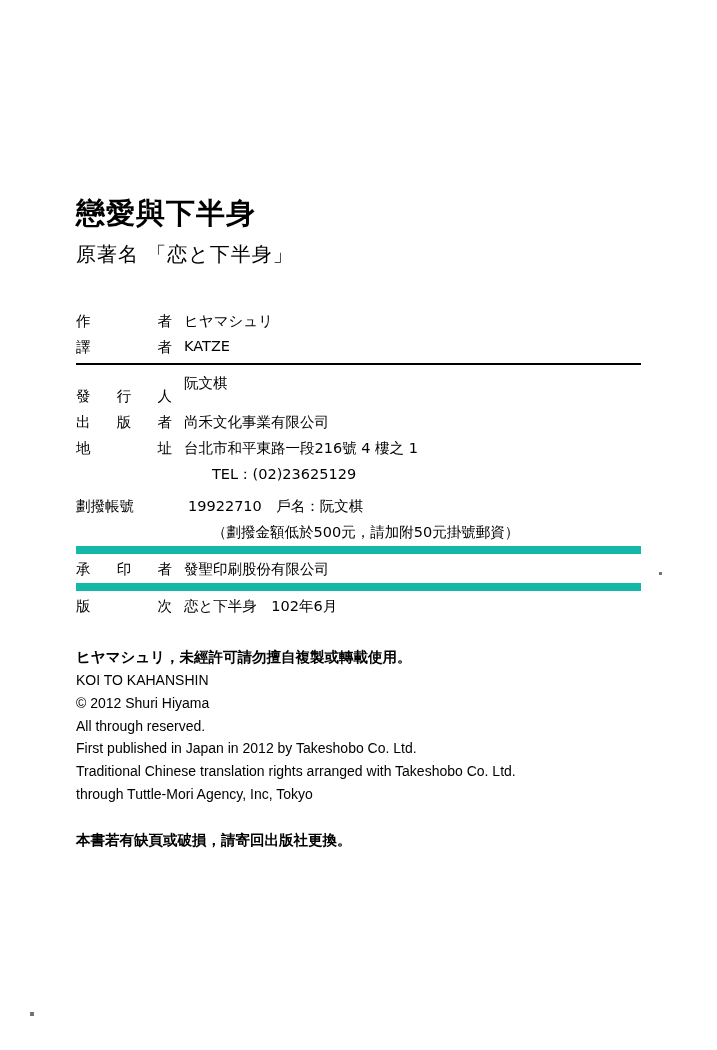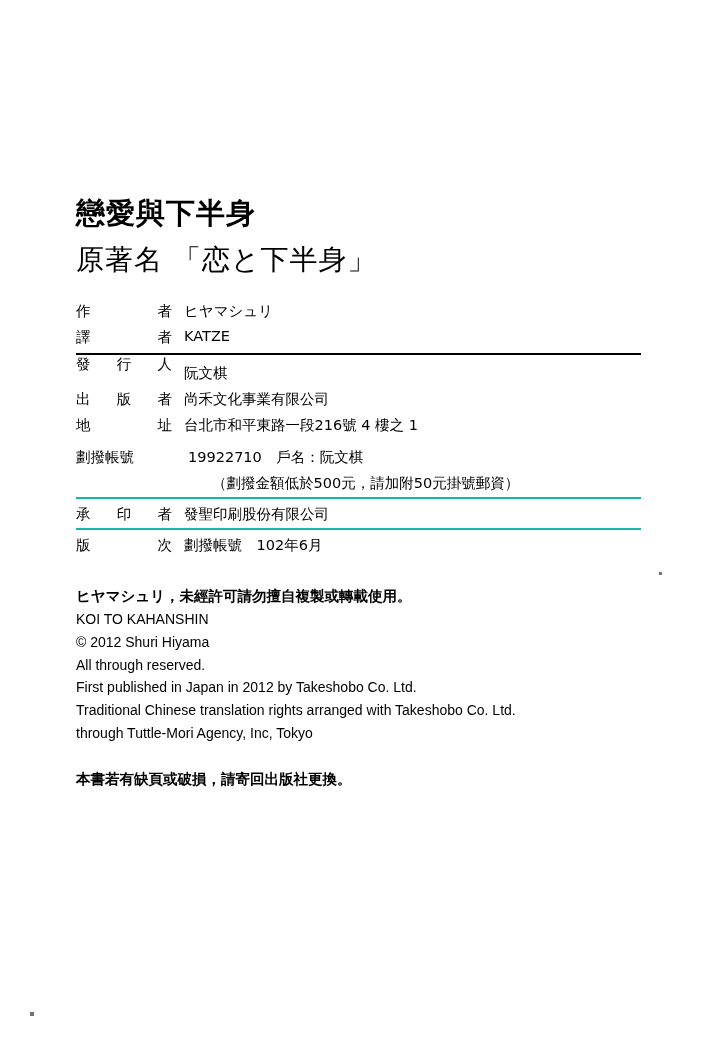--- a/index.html
+++ b/index.html
@@ -32,24 +32,24 @@
   .book-title {
     font-family: "DejaVu Sans", sans-serif;
     font-size: 29px;
     font-weight: bold;
     letter-spacing: 1px;
     line-height: 1.2;
     margin: 0 0 10px 0;
   }
   .orig-title {
     font-family: "DejaVu Sans", sans-serif;
-    font-size: 28px;
+    font-size: 20px;
     font-weight: normal;
     letter-spacing: 1px;
-    margin: 0 0 20px 0;
+    margin: 0 0 41px 0;
   }
   table.credits {
     border-collapse: collapse;
     width: 100%;
     font-family: "DejaVu Sans", sans-serif;
     font-size: 14.5px;
   }
   table.credits td {
     padding: 3px 0 4px 0;
     vertical-align: top;
@@ -66,21 +66,21 @@
     letter-spacing: 0px;
   }
   td.value {
     padding-left: 4px;
   }
   tr.rule-below td {
     border-bottom: 2px solid #000;
     padding-bottom: 6px;
   }
   tr.rule-above td {
-    border-top: 2px solid #14b8a6;
+    border-top: 8px solid #14b8a6;
     padding-top: 6px;
   }
   .sub-line {
     padding-left: 0px;
   }
   .notice {
     margin-top: 26px;
     font-family: "DejaVu Sans", sans-serif;
     font-size: 14.5px;
     line-height: 1.62;
@@ -121,46 +121,50 @@
       <tbody>
         <tr>
           <td class="label"><span class="lbl-spread">作　者</span></td>
           <td class="value">ヒヤマシュリ</td>
         </tr>
         <tr class="rule-below">
           <td class="label"><span class="lbl-spread">譯　者</span></td>
           <td class="value">KATZE</td>
         </tr>
         <tr>
-          <td class="label" style="padding-top:0;"><span class="lbl-spread">發 行 人</span></td>
+          <td class="label" style="padding-top:22px;"><span class="lbl-spread">發 行 人</span></td>
           <td class="value" style="padding-top:9px;">阮文棋</td>
         </tr>
         <tr>
           <td class="label"><span class="lbl-spread">出 版 者</span></td>
           <td class="value">尚禾文化事業有限公司</td>
         </tr>
         <tr>
           <td class="label"><span class="lbl-spread">地　址</span></td>
           <td class="value">台北市和平東路一段216號 4 樓之 1</td>
+        </tr>
+        <tr>
+          <td class="label"></td>
+          <td class="value sub-line" style="padding-left:28px;">TEL：(02)23625129</td>
         </tr>
         <tr>
           <td class="label" style="padding-top:9px;"><span>劃撥帳號</span></td>
           <td class="value" style="padding-top:9px;padding-left:4px;">19922710　戶名：阮文棋</td>
         </tr>
         <tr>
           <td class="label"></td>
           <td class="value sub-line" style="padding-left:28px;">（劃撥金額低於500元，請加附50元掛號郵資）</td>
         </tr>
         <tr class="rule-above">
           <td class="label"><span class="lbl-spread">承 印 者</span></td>
           <td class="value">發聖印刷股份有限公司</td>
         </tr>
         <tr class="rule-above">
           <td class="label"><span class="lbl-spread">版　次</span></td>
-          <td class="value">劃撥帳號　102年6月</td>
+          <td class="value">恋と下半身　102年6月</td>
         </tr>
       </tbody>
     </table>
 
     <div class="notice">
       <div class="cjk-bold">ヒヤマシュリ，未經許可請勿擅自複製或轉載使用。</div>
       <div class="latin">KOI TO KAHANSHIN</div>
       <div class="latin">© 2012 Shuri Hiyama</div>
       <div class="latin">All through reserved.</div>
       <div class="latin">First published in Japan in 2012 by Takeshobo Co. Ltd.</div>

